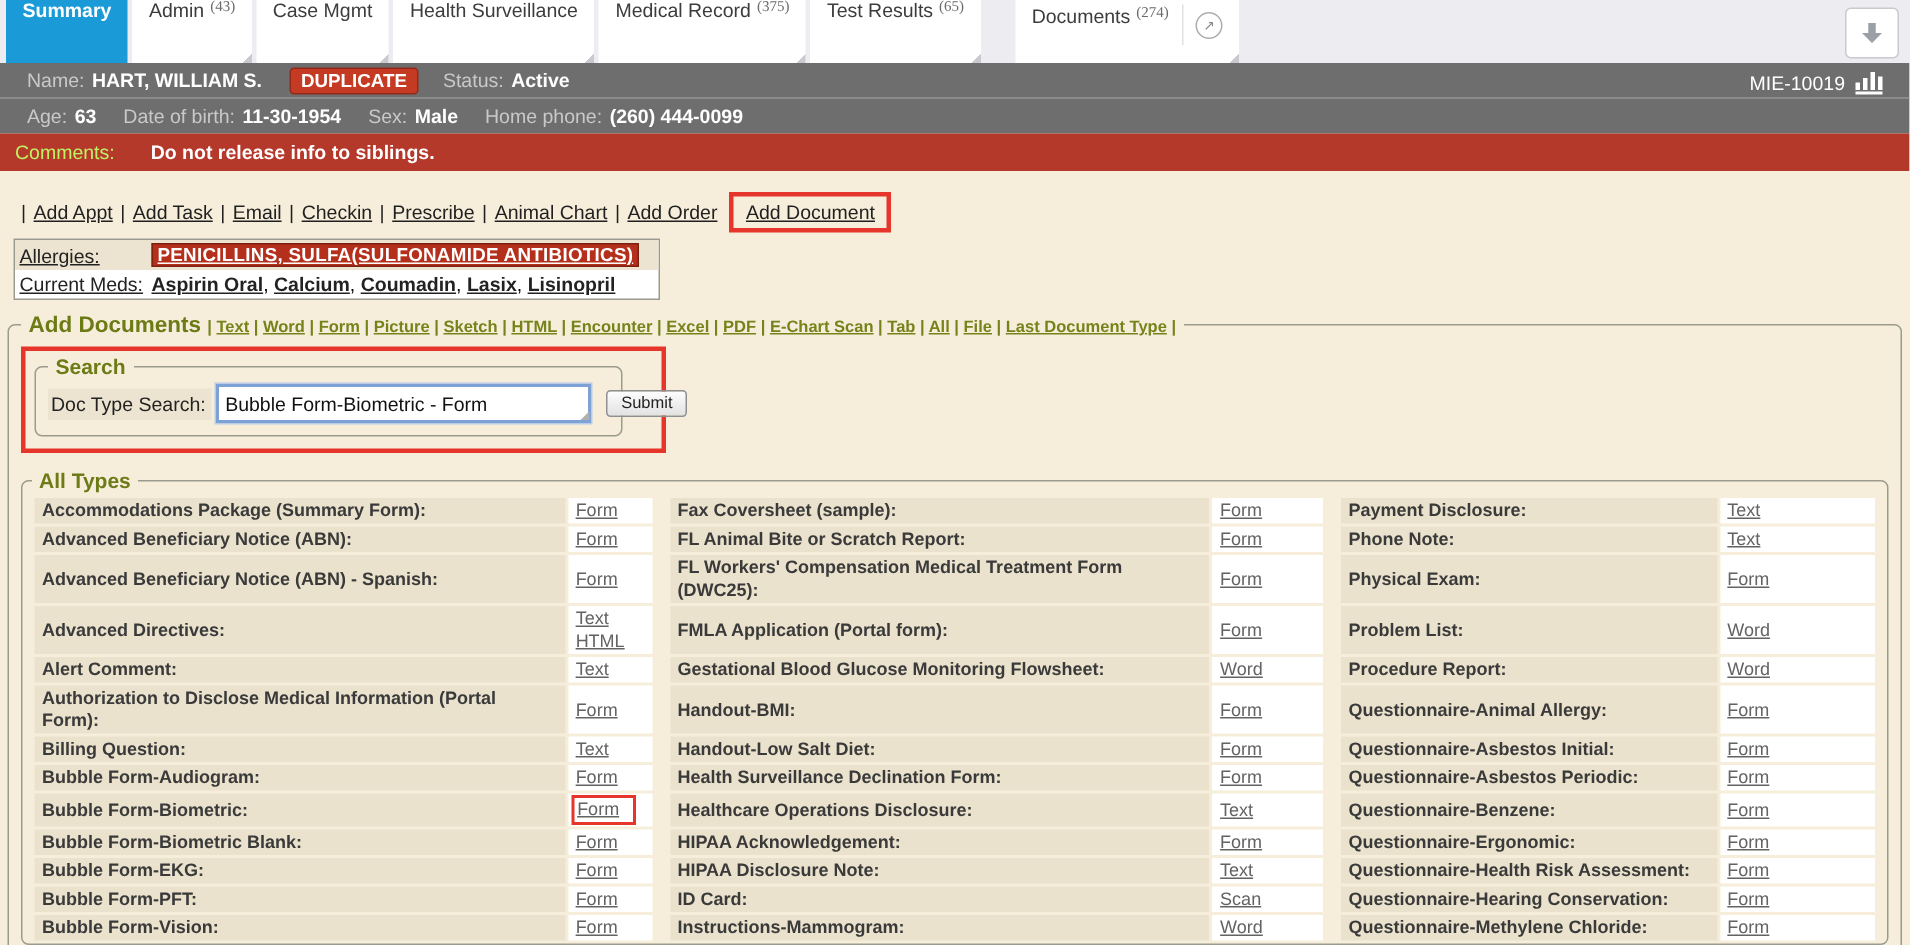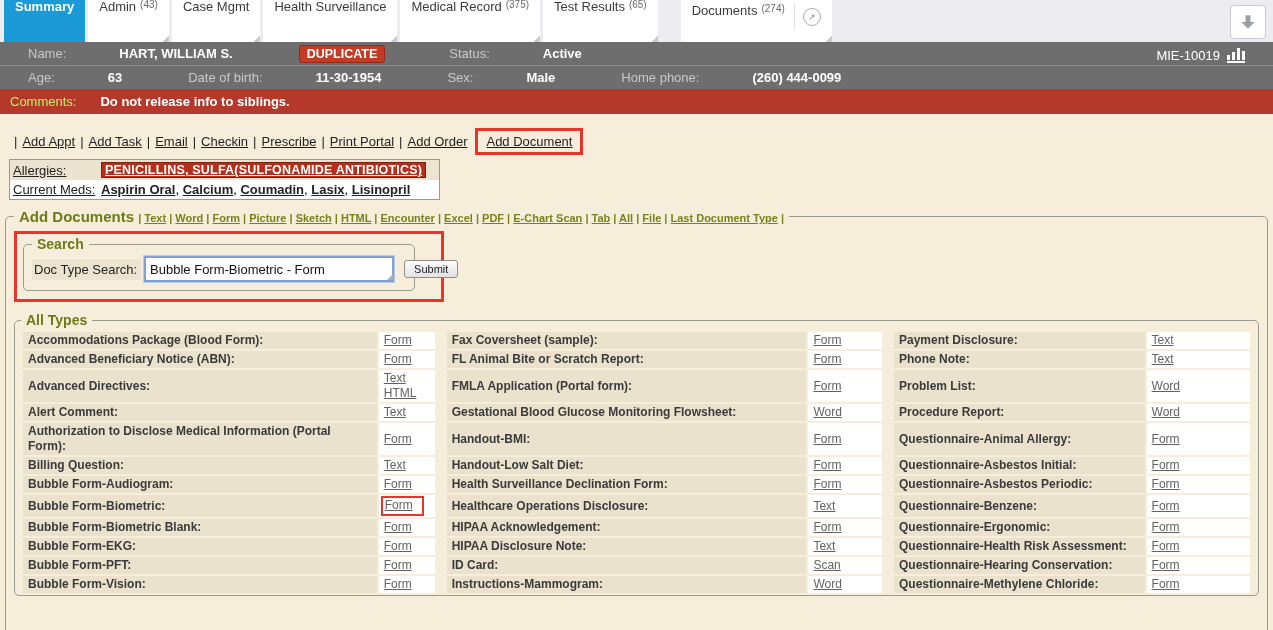--- a/index.html
+++ b/index.html
@@ -18,39 +18,39 @@
     height:31px;display:flex;align-items:flex-start;background:#ffffff;
     border-radius:4px 4px 0 0;padding:12px 11px;margin-right:3px;
     font-size:13px;color:#3c3c3c;position:relative;cursor:pointer;white-space:nowrap;
   }
   .tab:not(.active)::after{
     content:"";position:absolute;right:0;bottom:0;width:7px;height:7px;
     background:linear-gradient(135deg,transparent 55%,#c9c9cf 55%);
   }
   .tab.active{background:#1a9ad6;color:#ffffff;font-weight:bold;}
   .tab.hl{border-top:4px solid #1a9ad6;height:27px;margin-left:20px;}
-  .tab-count{font-size:10px;color:#6a6a6a;margin-left:4px;}
+  .tab-count{font-size:10px;color:#6a6a6a;margin-left:4px;font-family:Liberation Serif, serif;}
   .tab-ext{
     margin-left:9px;padding-left:8px;border-left:1px solid #e2e2e2;
     display:flex;align-items:center;height:100%;
   }
   .ext-circle{
     width:16px;height:16px;border:1px solid #adadad;border-radius:50%;
     display:flex;align-items:center;justify-content:center;
     font-size:9px;color:#8a8a8a;
   }
   .scrollbtn{
     position:absolute;right:7px;top:5px;width:34px;height:32px;
     background:#ffffff;border:1px solid #c9c9ce;border-radius:4px;
     display:flex;align-items:center;justify-content:center;cursor:pointer;
   }
   
   .gbar{
     background:#6e6e6e;color:#ffffff;height:23px;display:flex;align-items:center;
-    padding:0 28px;font-size:13px;white-space:nowrap;gap:48px;
+    padding:0 18px;font-size:13px;white-space:nowrap;
   }
   .gbar + .gbar{border-top:1px solid #8a8a8a;}
   .glabel{color:#c9c9c9;margin-right:5px;}
   .gval{font-weight:bold;color:#ffffff;margin-right:18px;}
   .badge-dup{
     background:#c43a22;border:1px solid #92291a;color:#fff;font-weight:bold;
     border-radius:3px;padding:1px 7px;margin-right:16px;font-size:12.5px;
   }
   .bar-right{margin-left:auto;display:flex;align-items:flex-end;gap:7px;font-weight:normal;}
   .charticon{display:inline-flex;align-items:flex-end;gap:2px;border-bottom:2px solid #fff;padding-bottom:1px;height:15px;}
@@ -207,21 +207,21 @@
       <a>Add Appt</a>
       <span class="sep">|</span>
       <a>Add Task</a>
       <span class="sep">|</span>
       <a>Email</a>
       <span class="sep">|</span>
       <a>Checkin</a>
       <span class="sep">|</span>
       <a>Prescribe</a>
       <span class="sep">|</span>
-      <a>Print Portal</a>
+      <a>Animal Chart</a>
       <span class="sep">|</span>
       <a>Add Order</a>
       <span class="redbox addoc-box"><a>Add Document</a></span>
     </div>
 
   <div class="sumbox">
     <div class="sumrow odd">
       <span class="lab"><a>Allergies:</a></span>
       <span class="allergy-badge">PENICILLINS, SULFA(SULFONAMIDE ANTIBIOTICS)</span>
     </div>
@@ -259,38 +259,48 @@
             <col style="width:56px">
             <col style="width:8px">
           <col style="width:362px">
             <col style="width:74px">
             <col style="width:8px">
           <col style="width:252px">
             <col style="width:104px">
         </colgroup>
         <tbody id="typetbody">
             <tr>
-              <td class="lbl">Accommodations Package (Blood Form):</td>
+              <td class="lbl">Accommodations Package (Summary Form):</td>
               <td class="lnk"><a>Form</a></td>
               <td class="gapc"></td>
               <td class="lbl">Fax Coversheet (sample):</td>
               <td class="lnk"><a>Form</a></td>
               <td class="gapc"></td>
               <td class="lbl">Payment Disclosure:</td>
               <td class="lnk"><a>Text</a></td>
             </tr>
             <tr>
               <td class="lbl">Advanced Beneficiary Notice (ABN):</td>
               <td class="lnk"><a>Form</a></td>
               <td class="gapc"></td>
               <td class="lbl">FL Animal Bite or Scratch Report:</td>
               <td class="lnk"><a>Form</a></td>
               <td class="gapc"></td>
               <td class="lbl">Phone Note:</td>
               <td class="lnk"><a>Text</a></td>
+            </tr>
+            <tr>
+              <td class="lbl">Advanced Beneficiary Notice (ABN) - Spanish:</td>
+              <td class="lnk"><a>Form</a></td>
+              <td class="gapc"></td>
+              <td class="lbl">FL Workers' Compensation Medical Treatment Form (DWC25):</td>
+              <td class="lnk"><a>Form</a></td>
+              <td class="gapc"></td>
+              <td class="lbl">Physical Exam:</td>
+              <td class="lnk"><a>Form</a></td>
             </tr>
             <tr>
               <td class="lbl">Advanced Directives:</td>
               <td class="lnk"><a>Text</a><br><a>HTML</a></td>
               <td class="gapc"></td>
               <td class="lbl">FMLA Application (Portal form):</td>
               <td class="lnk"><a>Form</a></td>
               <td class="gapc"></td>
               <td class="lbl">Problem List:</td>
               <td class="lnk"><a>Word</a></td>

